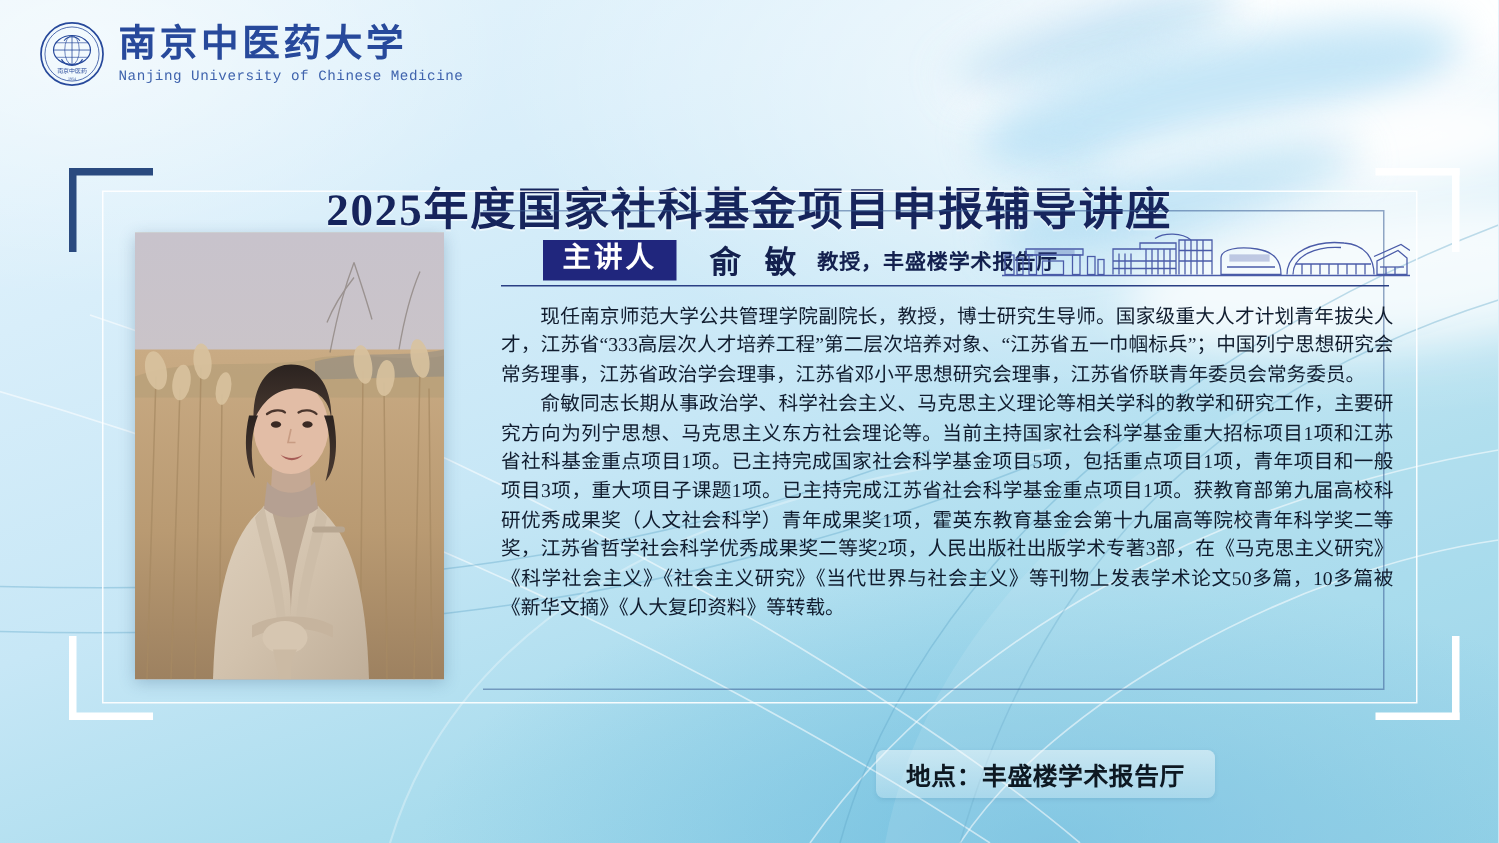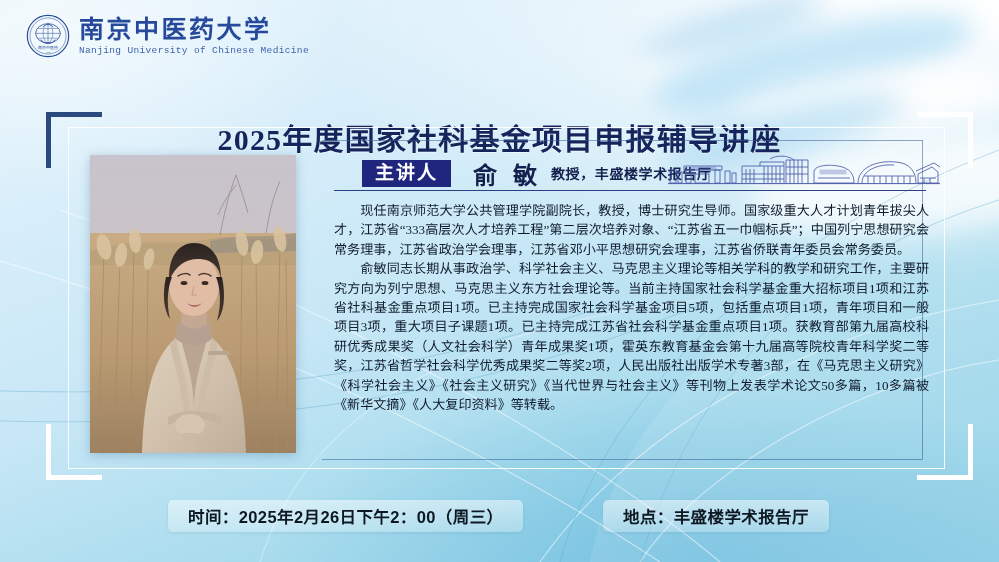--- a/index.html
+++ b/index.html
@@ -85,22 +85,22 @@
   }
   .photo svg{display:block;}
   
   .speaker-row{position:absolute;left:334px;top:157px;width:600px;height:32px;display:flex;align-items:center;margin-left:28px;}
   .badge{
     background:#20267d;color:#fff;font-size:19px;font-weight:700;
     font-family:"Liberation Serif","DejaVu Serif",serif;
     padding:3px 13px 5px;letter-spacing:2px;line-height:1;white-space:nowrap;
   }
   .sp-name{
-    margin-left:22px;font-size:24px;font-weight:700;color:#13204e;letter-spacing:5px;
-    font-family:Liberation Serif, serif;white-space:nowrap;
+    margin-left:22px;font-size:21px;font-weight:700;color:#13204e;letter-spacing:5px;
+    font-family:Liberation Sans, sans-serif;white-space:nowrap;
   }
   .sp-title{
     margin-left:9px;font-size:14px;font-weight:700;color:#13204e;letter-spacing:.6px;
     font-family:"Liberation Serif","DejaVu Serif",serif;white-space:nowrap;
   }
   .skyline{position:absolute;left:668px;top:152px;width:272px;height:34px;}
   .rule{
     position:absolute;left:334px;top:190px;width:592px;height:0;
     border-top:1px solid #2a3f84;
   }
@@ -115,21 +115,21 @@
   
   .pill{
     position:absolute;height:32px;display:flex;align-items:center;justify-content:center;
     background:linear-gradient(180deg,rgba(255,255,255,.50),rgba(255,255,255,.26));
     border-radius:5px;padding:0 20px;
     font-family:"Liberation Sans","DejaVu Sans",sans-serif;
     font-size:16.5px;font-weight:700;color:#0d1822;letter-spacing:.4px;white-space:nowrap;
     box-shadow:0 1px 3px rgba(40,90,130,.12);
   }
   .pill-time{left:168px;top:500px;}
-  .pill-place{left:603px;top:500px;}
+  .pill-place{left:584px;top:500px;}
 </style>
 </head>
 <body>
 
 <div class="poster">
 
   <div class="cloud c1"></div>
   <div class="cloud c6"></div>
   <div class="cloud c2"></div>
   <div class="cloud c3"></div>
@@ -351,16 +351,15 @@
     <path d="M0 31.6 H272" stroke="#4a5ba8" stroke-width="1"></path>
   </svg>
 
   <div class="rule"></div>
 
   <div class="bio">
     <p>现任南京师范大学公共管理学院副院长，教授，博士研究生导师。国家级重大人才计划青年拔尖人才，江苏省“333高层次人才培养工程”第二层次培养对象、“江苏省五一巾帼标兵”；中国列宁思想研究会常务理事，江苏省政治学会理事，江苏省邓小平思想研究会理事，江苏省侨联青年委员会常务委员。</p>
     <p>俞敏同志长期从事政治学、科学社会主义、马克思主义理论等相关学科的教学和研究工作，主要研究方向为列宁思想、马克思主义东方社会理论等。当前主持国家社会科学基金重大招标项目1项和江苏省社科基金重点项目1项。已主持完成国家社会科学基金项目5项，包括重点项目1项，青年项目和一般项目3项，重大项目子课题1项。已主持完成江苏省社会科学基金重点项目1项。获教育部第九届高校科研优秀成果奖（人文社会科学）青年成果奖1项，霍英东教育基金会第十九届高等院校青年科学奖二等奖，江苏省哲学社会科学优秀成果奖二等奖2项，人民出版社出版学术专著3部，在《马克思主义研究》《科学社会主义》《社会主义研究》《当代世界与社会主义》等刊物上发表学术论文50多篇，10多篇被《新华文摘》《人大复印资料》等转载。</p>
   </div>
 
-  <div class="pill pill-time">时间：2025年2月26日下午2：00（周三）</div>
   <div class="pill pill-place">地点：丰盛楼学术报告厅</div>
 
 </div>
 
 </body></html>

